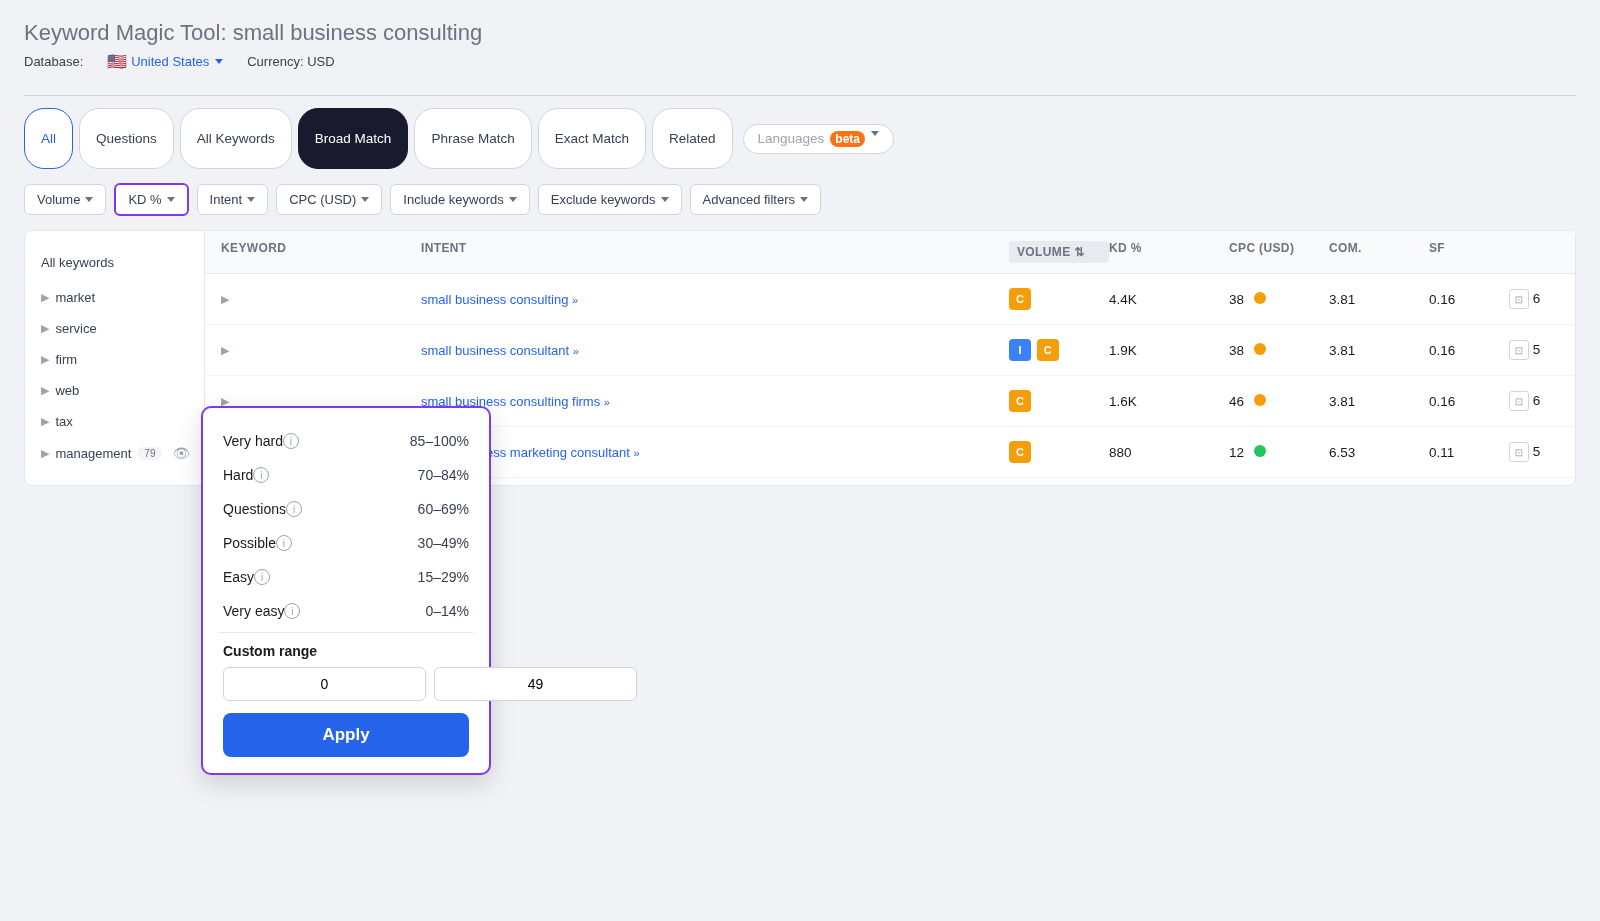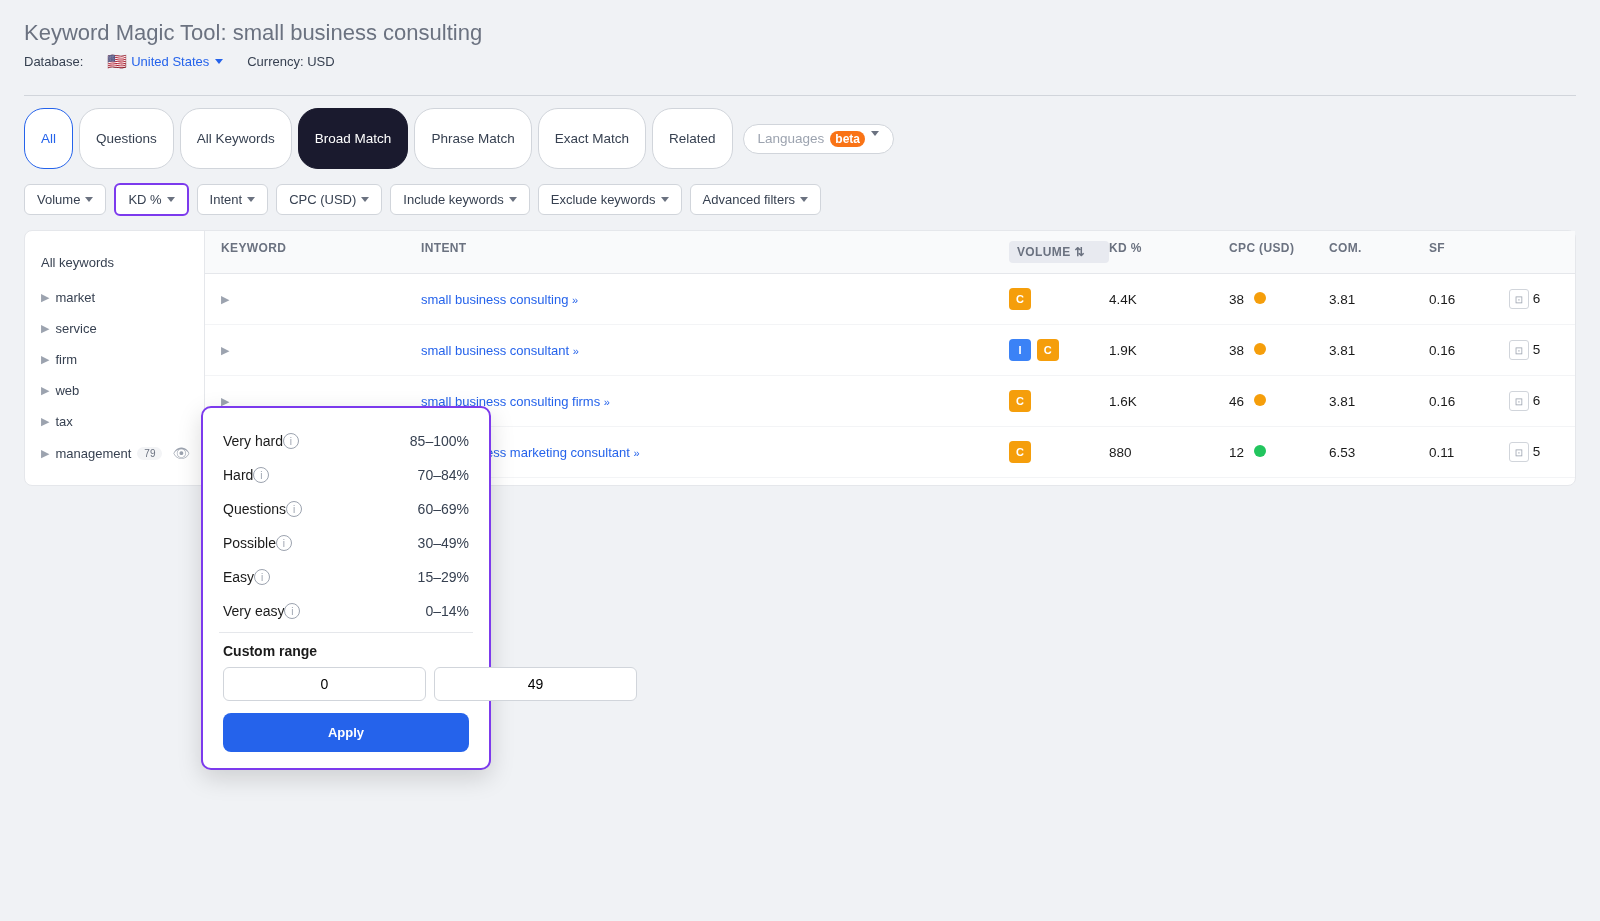--- a/index.html
+++ b/index.html
@@ -333,21 +333,21 @@
       outline: none;
     }
     .apply-btn {
       width: calc(100% - 8px);
       margin: 12px 0 0 4px;
       padding: 12px;
       background: #2563eb;
       color: #fff;
       border: none;
       border-radius: 8px;
-      font-size: 13px;
+      font-size: 17px;
       font-weight: 600;
       cursor: pointer;
       display: block;
     }
     .divider-kd {
       border: none;
       border-top: 1px solid #e5e7eb;
       margin: 4px 0 6px 0;
     }
     .all-keywords-label {

